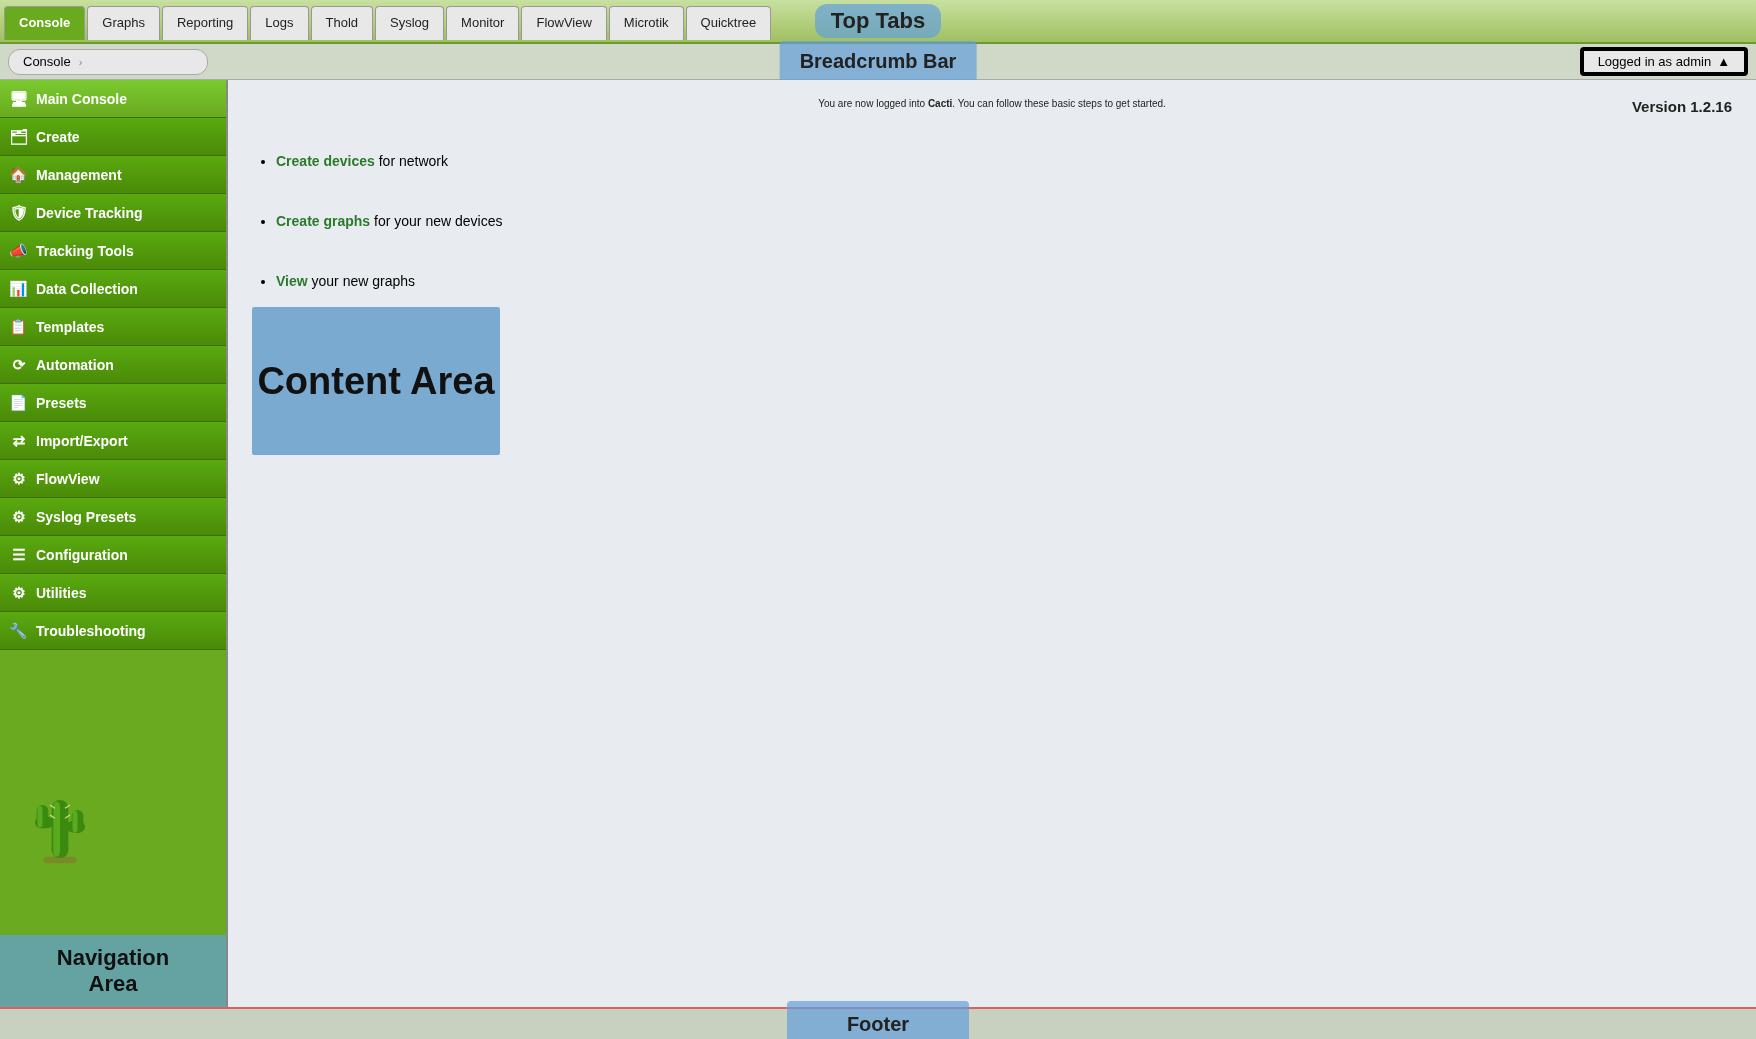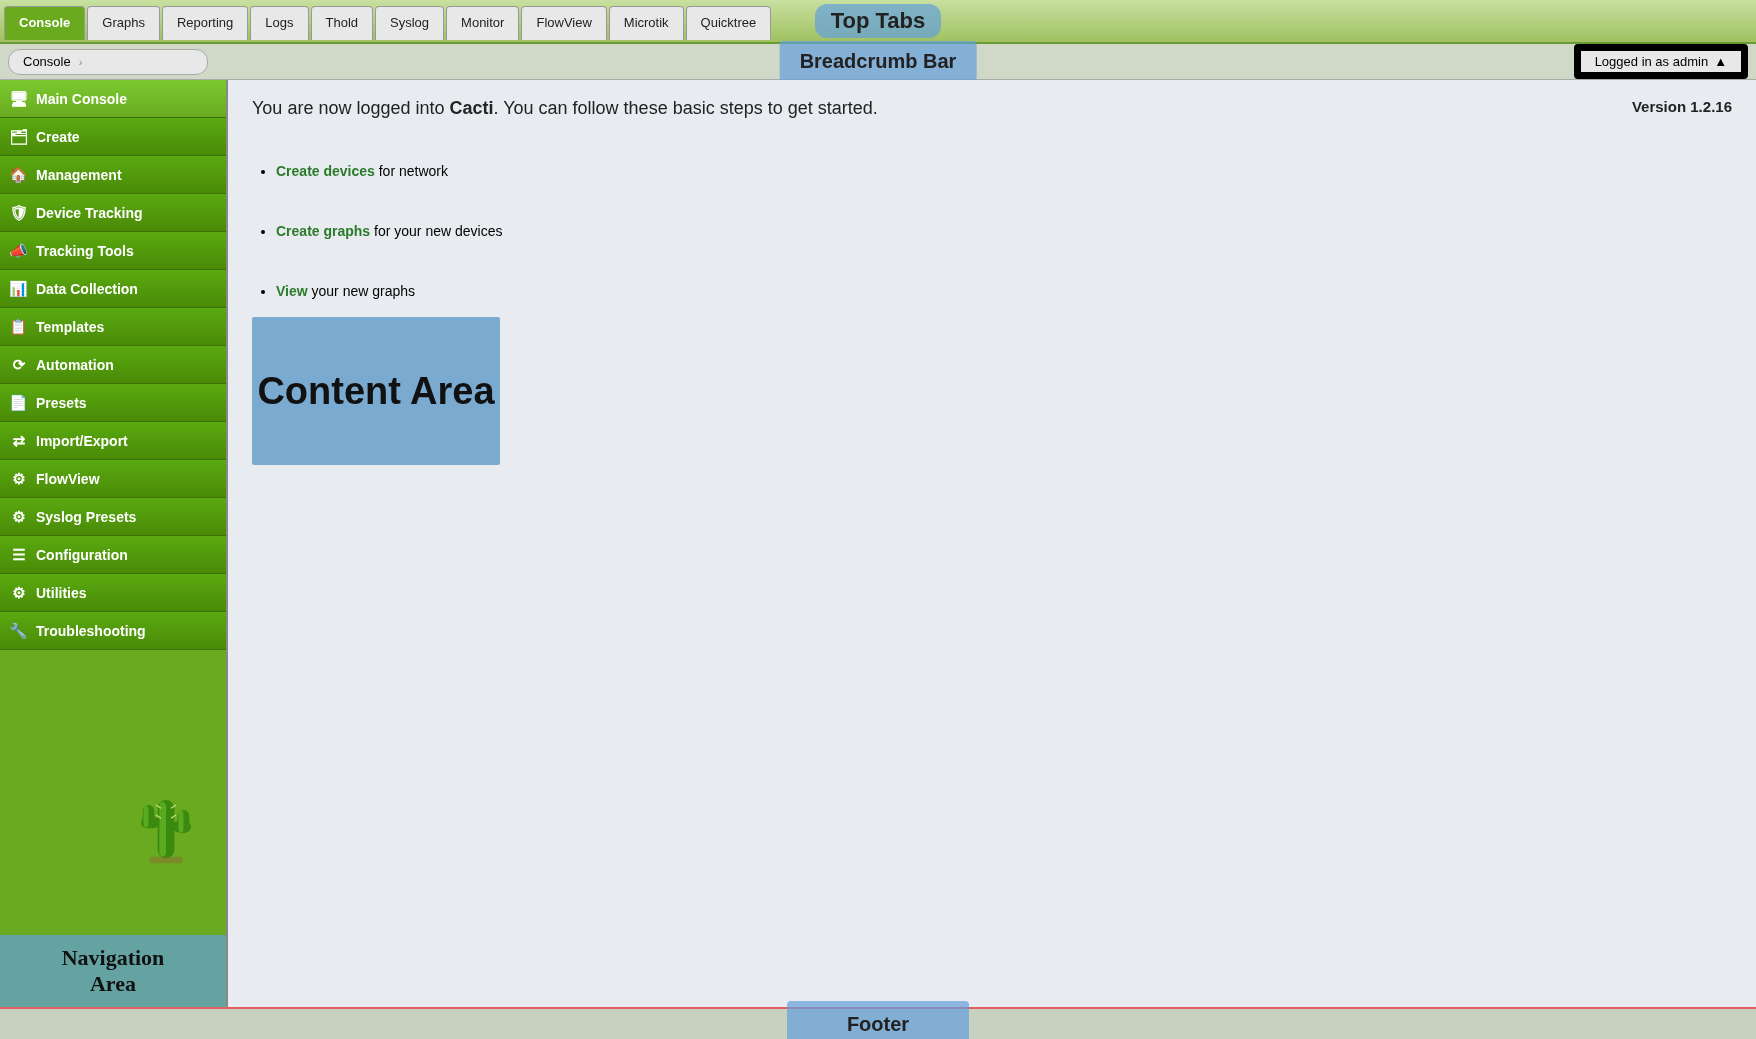--- a/index.html
+++ b/index.html
@@ -79,21 +79,21 @@
       background: rgba(100, 160, 220, 0.7);
       color: #222;
       font-size: 20px;
       font-weight: bold;
       padding: 9px 20px;
       border-radius: 4px;
     }
     #breadcrumb-right {
       margin-left: auto;
       background: #e8e8e8;
-      border: 7px solid #000000;
+      border: 4px solid #000000;
       border-radius: 4px;
       padding: 3px 14px;
       font-size: 13px;
       display: flex;
       align-items: center;
       gap: 6px;
     }
 
     
     #main-layout {
@@ -134,29 +134,28 @@
       font-size: 15px;
       flex-shrink: 0;
     }
 
     
     #nav-area {
       flex: 1;
       background: #6aaa20;
       display: flex;
       flex-direction: column;
-      align-items: flex-end;
+      align-items: flex-start;
       justify-content: center;
       color: white;
       font-size: 22px;
       font-weight: bold;
       text-align: center;
       position: relative;
       padding: 10px;
-      font-family: Liberation Serif, serif;
     }
     .cactus-svg {
       width: 100px;
       height: 100px;
       margin-bottom: 8px;
     }
     #nav-area-label-overlay {
       position: absolute;
       bottom: 0; left: 0; right: 0;
       background: rgba(100, 160, 220, 0.7);
@@ -169,23 +168,24 @@
 
     
     #content-area {
       flex: 1;
       background: #e8ecf0;
       padding: 18px 24px;
       position: relative;
       overflow-y: auto;
     }
     #content-intro {
-      font-size: 18px;
+      font-size: 10px;
       margin-bottom: 14px;
       color: #222;
+      text-align: center;
     }
     #content-intro strong { font-weight: bold; }
     #content-steps {
       list-style: disc;
       padding-left: 24px;
       margin-bottom: 18px;
     }
     #content-steps li {
       margin-bottom: 6px;
       font-size: 14px;

